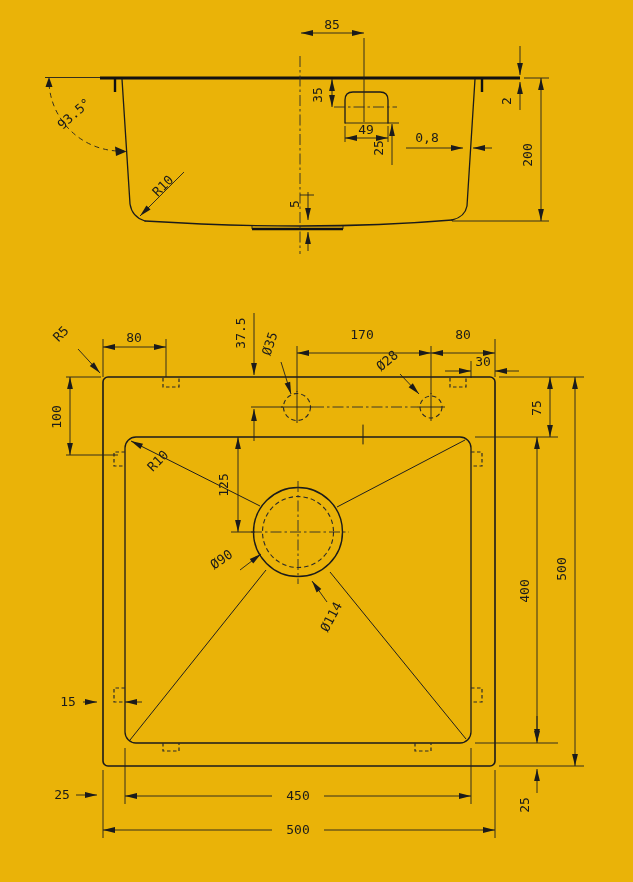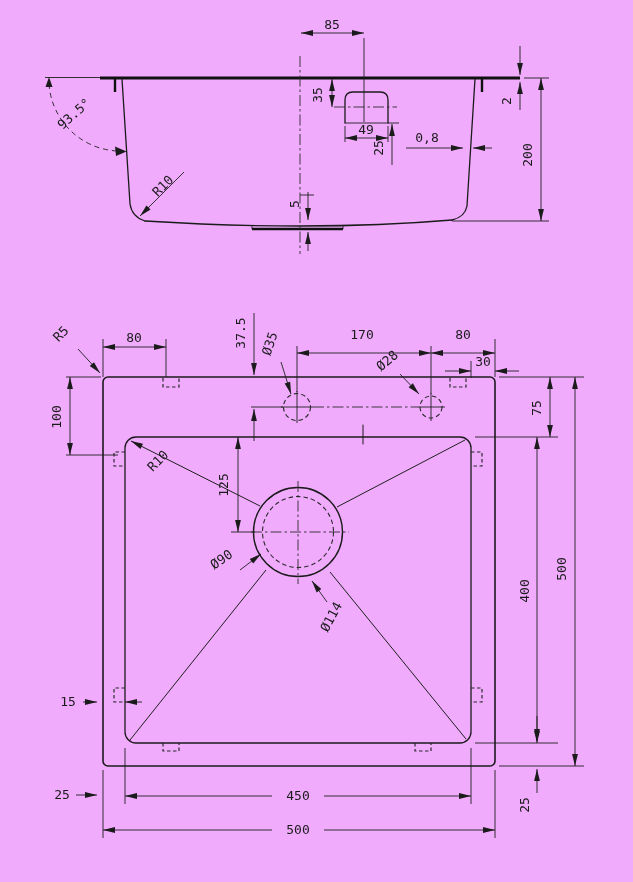--- a/index.html
+++ b/index.html
@@ -1,16 +1,16 @@
 <!DOCTYPE html>
 <html><head>
 <meta charset="utf-8">
 <style>
   html,body{margin:0;padding:0;background:#e8e8e8;}
-  .sheet{width:633px;height:882px;background:#f0abfc;position:relative;margin:0 auto;overflow:hidden;}
+  .sheet{width:633px;height:882px;background:#eab308;position:relative;margin:0 auto;overflow:hidden;}
   svg{display:block;}
   svg text{font-family:"DejaVu Sans Mono","Liberation Mono",monospace;font-size:13px;fill:#1b1b1b;text-anchor:middle;}
   .obj{stroke:#1b1b1b;stroke-width:1.3;fill:none;stroke-linecap:round;}
   .thick{stroke:#111;stroke-width:3;fill:none;}
   .med{stroke:#1b1b1b;stroke-width:1.6;fill:none;}
   .dim{stroke:#1f1f1f;stroke-width:0.9;fill:none;}
   .cl{stroke:#2a2a2a;stroke-width:0.9;fill:none;stroke-dasharray:11 3 2.5 3;}
   .hid{stroke:#2a2a2a;stroke-width:1.1;fill:none;stroke-dasharray:4.5 3;}
   .clip{stroke:#2a2a2a;stroke-width:1.2;fill:none;stroke-dasharray:3.5 2.5;}
   .tick{stroke:#111;stroke-width:2.4;fill:none;}

